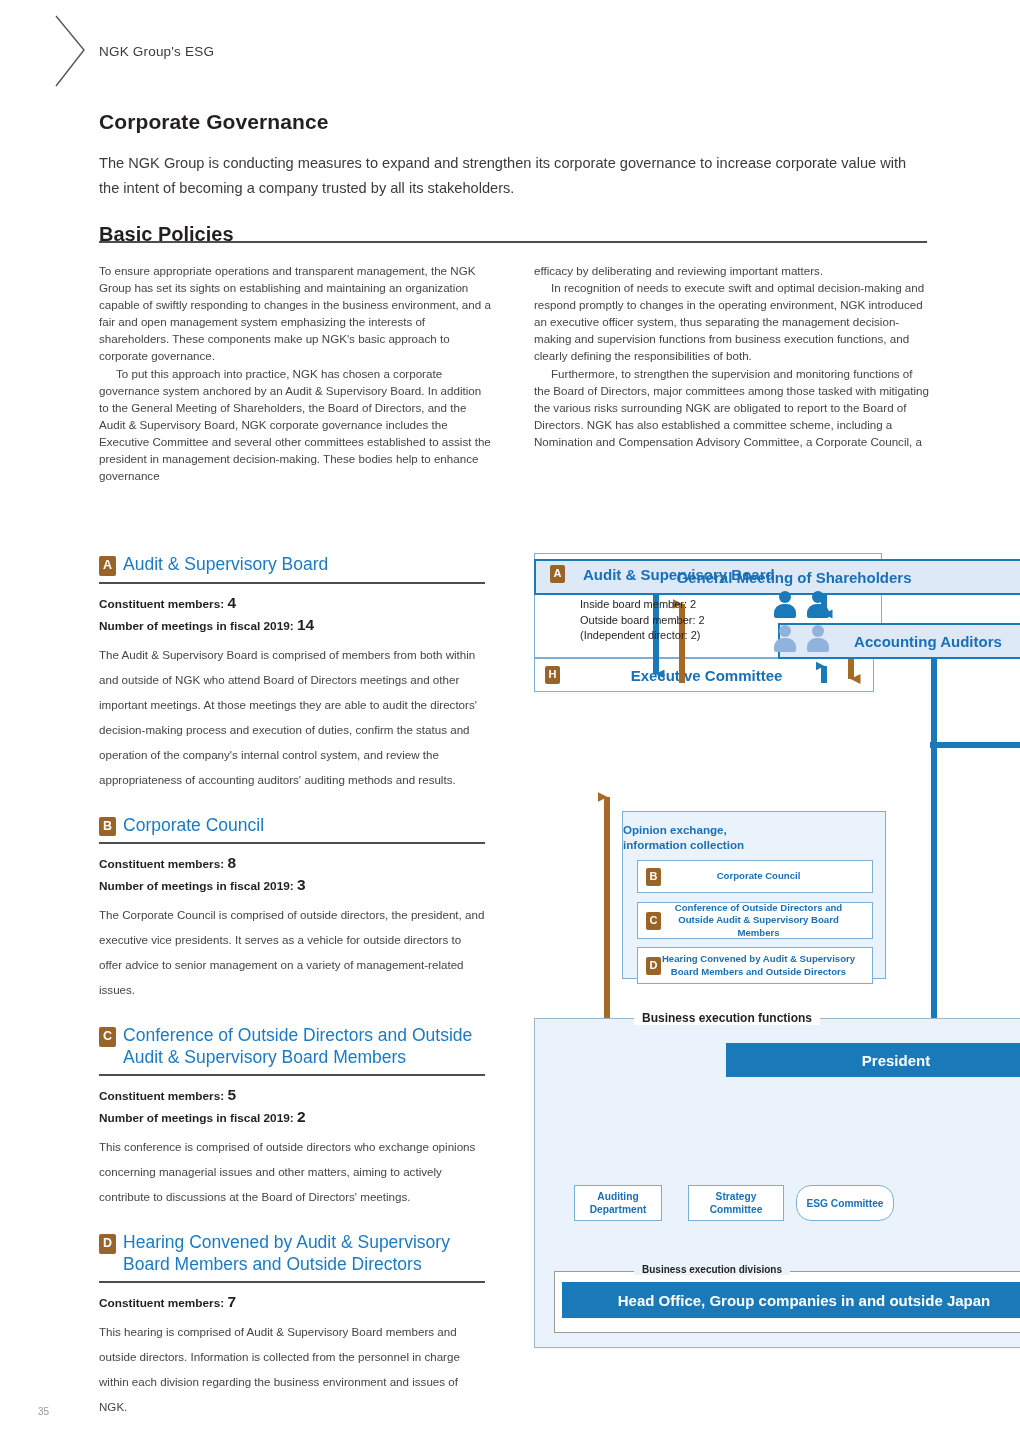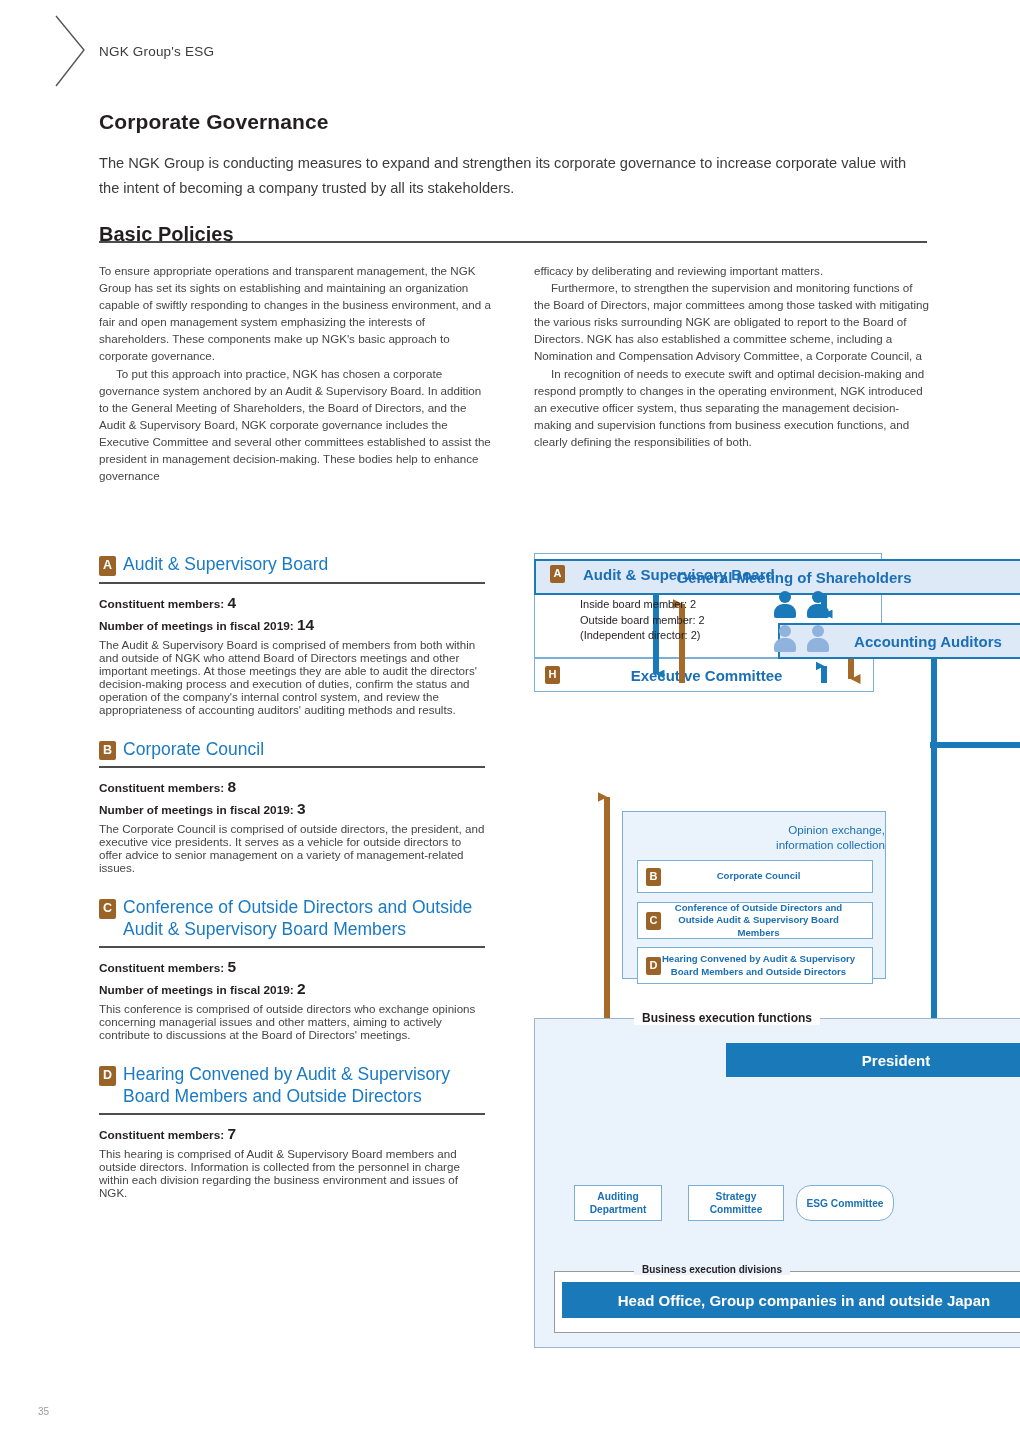--- a/index.html
+++ b/index.html
@@ -66,22 +66,22 @@
     font-size:12.5px; font-weight:bold; line-height:1;
     padding:3px 4px 4px 4px; border-radius:2px;
     min-width:17px; text-align:center; margin-top:3px; flex:0 0 auto;
   }
   .badge.sm { font-size:11px; padding:3px 3.5px 4px; min-width:15px; margin-top:0; }
   .detail-rule { height:2px; background:#4d4d4d; margin:2px 0 10px 0; }
 
   .stat { font-size:11.8px; font-weight:bold; color:#231f20; margin-bottom:4px; }
   .stat .num { font-size:15.5px; font-weight:bold; }
   .detail-body {
-    font-size:11.6px; line-height:13px; color:#454545;
-    margin-bottom:22px;
+    font-size:11.6px; line-height:25px; color:#454545;
+    margin-top:8px; margin-bottom:22px;
   }
 
   
   #diagram { position:absolute; left:534px; top:553px; width:486px; height:800px; }
   #diagram-svg { position:absolute; left:0; top:0; }
 
   .dg-box {
     position:absolute;
     background:#dee9f7; border:2px solid #1d7ab9;
     color:#1a6fb5; font-weight:bold;
@@ -114,22 +114,22 @@
   .person .body { position:absolute; left:0; top:13px; width:22px; height:14px; border-radius:9px 9px 2px 2px; }
   .person.dark .head, .person.dark .body { background:#1a79b8; }
   .person.light .head, .person.light .body { background:#8fb3dd; }
 
   
   #grp-opinion {
     position:absolute; left:88px; top:258px; width:264px; height:168px;
     background:#eaf2fb; border:1px solid #7ab0d8;
   }
   #grp-opinion .grp-title {
-    position:absolute; left:0; right:0; top:10px; text-align:right;
-    color:#1a6fb5; font-weight:normal; font-size:11.6px; line-height:15px;
+    position:absolute; left:0; right:0; top:10px; text-align:left;
+    color:#1a6fb5; font-weight:bold; font-size:11.6px; line-height:15px;
   }
   .mini-box {
     position:absolute; left:14px; width:236px;
     background:#ffffff; border:1px solid #7ab0d8;
     display:flex; align-items:center;
   }
   .mini-box .mb-label {
     flex:1; text-align:center; color:#1a6fb5; font-weight:bold;
     font-size:9.6px; line-height:12.5px; padding-right:16px;
   }
@@ -207,22 +207,22 @@
 
 <h2 id="section-heading">Basic Policies</h2>
 <div id="section-rule"></div>
 
 <div class="intro-col" id="intro-col-left">
   <p>To ensure appropriate operations and transparent management, the NGK Group has set its sights on establishing and maintaining an organization capable of swiftly responding to changes in the business environment, and a fair and open management system emphasizing the interests of shareholders. These components make up NGK's basic approach to corporate governance.</p>
   <p>To put this approach into practice, NGK has chosen a corporate governance system anchored by an Audit &amp; Supervisory Board. In addition to the General Meeting of Shareholders, the Board of Directors, and the Audit &amp; Supervisory Board, NGK corporate governance includes the Executive Committee and several other committees established to assist the president in management decision-making. These bodies help to enhance governance</p>
 </div>
 <div class="intro-col" id="intro-col-right">
   <p>efficacy by deliberating and reviewing important matters.</p>
+  <p>In recognition of needs to execute swift and optimal decision-making and respond promptly to changes in the operating environment, NGK introduced an executive officer system, thus separating the management decision-making and supervision functions from business execution functions, and clearly defining the responsibilities of both.</p>
   <p>Furthermore, to strengthen the supervision and monitoring functions of the Board of Directors, major committees among those tasked with mitigating the various risks surrounding NGK are obligated to report to the Board of Directors. NGK has also established a committee scheme, including a Nomination and Compensation Advisory Committee, a Corporate Council, a</p>
-  <p>In recognition of needs to execute swift and optimal decision-making and respond promptly to changes in the operating environment, NGK introduced an executive officer system, thus separating the management decision-making and supervision functions from business execution functions, and clearly defining the responsibilities of both.</p>
 </div>
 
 <div id="detail-column">
 
   <div class="detail-block">
     <div class="detail-head">
       <span class="badge">A</span>
       <span class="htext">Audit &amp; Supervisory Board</span>
     </div>
     <div class="detail-rule"></div>

